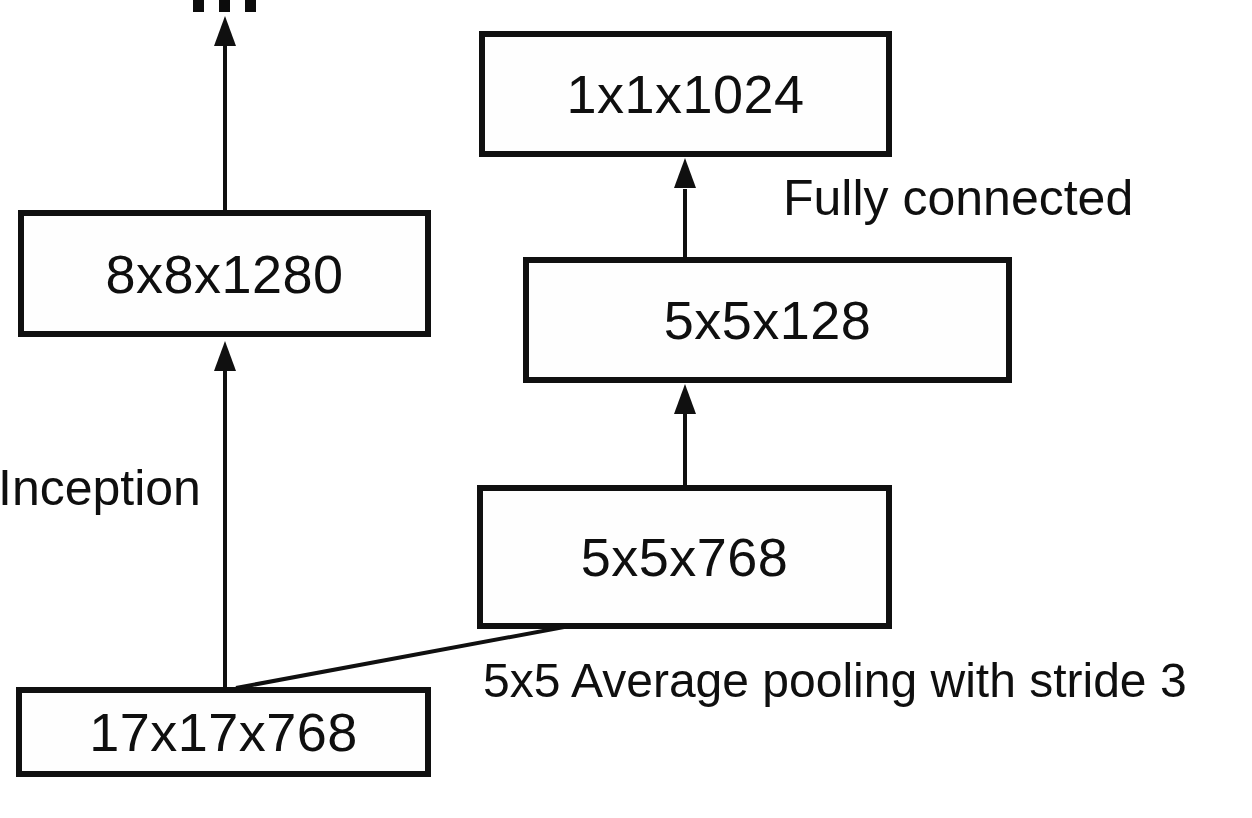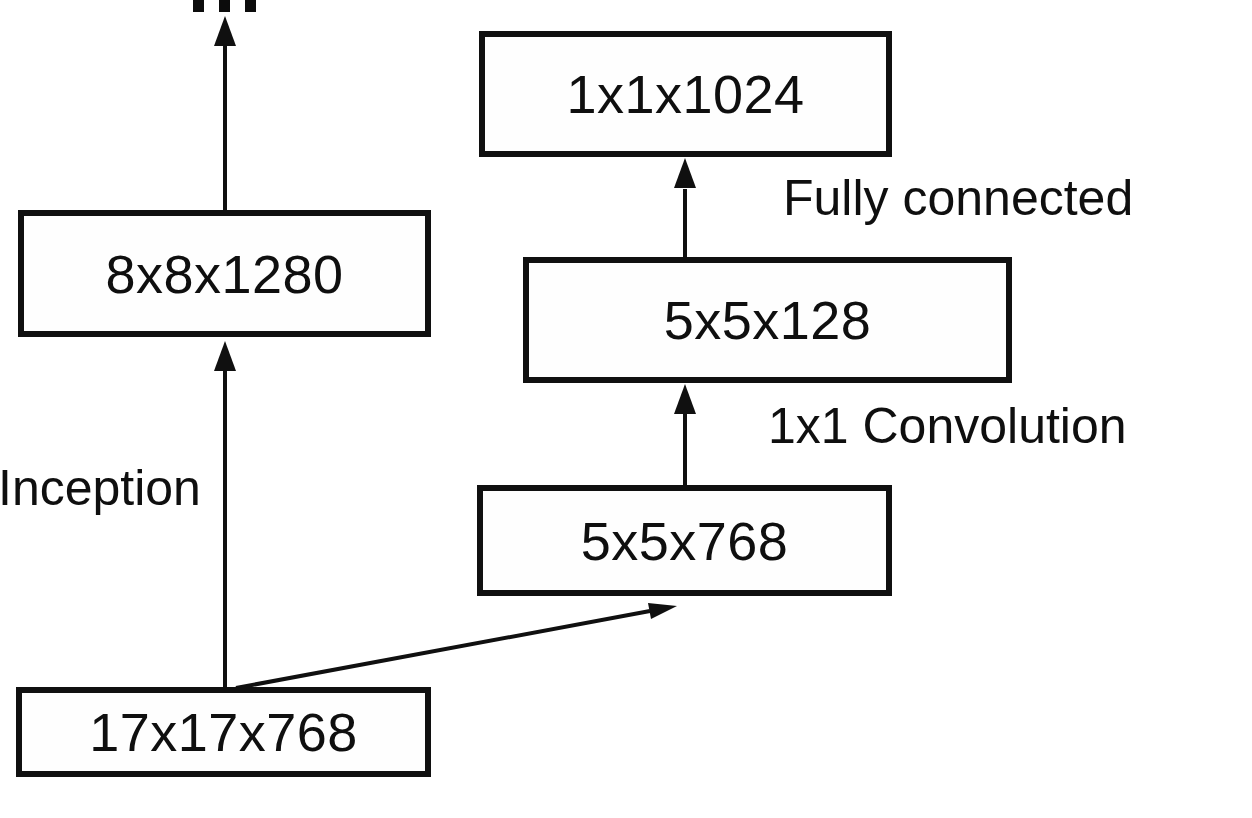--- a/index.html
+++ b/index.html
@@ -19,21 +19,21 @@
     border: 6px solid #101010;
     background: #fefefe;
     display: flex; align-items: center; justify-content: center;
     font-size: 54px;
     color: #0f0f0f;
     letter-spacing: 0.5px;
   }
   .node-8x8x1280   { left: 18px;  top: 210px; width: 413px; height: 127px; }
   .node-1x1x1024   { left: 479px; top: 31px;  width: 413px; height: 126px; }
   .node-5x5x128    { left: 477px; top: 257px; width: 489px; height: 126px; margin-left: 46px; }
-  .node-5x5x768    { left: 477px; top: 485px; width: 415px; height: 111px; }
+  .node-5x5x768    { left: 477px; top: 485px; width: 415px; height: 144px; }
   .node-17x17x768  { left: 16px;  top: 687px; width: 415px; height: 90px; }
 
   .edge-label {
     position: absolute;
     color: #0f0f0f;
     font-size: 50px;
     white-space: nowrap;
     line-height: 1;
   }
   .label-inception       { left: -2px;  top: 463px; }
@@ -100,15 +100,15 @@
   </div>
   <div class="node node-8x8x1280">
     <span>8x8x1280</span>
   </div>
   <div class="node node-17x17x768">
     <span>17x17x768</span>
   </div>
 
   <div class="edge-label label-inception">Inception</div>
   <div class="edge-label label-fully-connected">Fully connected</div>
-  <div class="edge-label label-conv">1x1 Convolution</div>
+  <div class="edge-label label-avgpool">5x5 Average pooling with stride 3</div>
 
 </div>
 
 </body></html>

